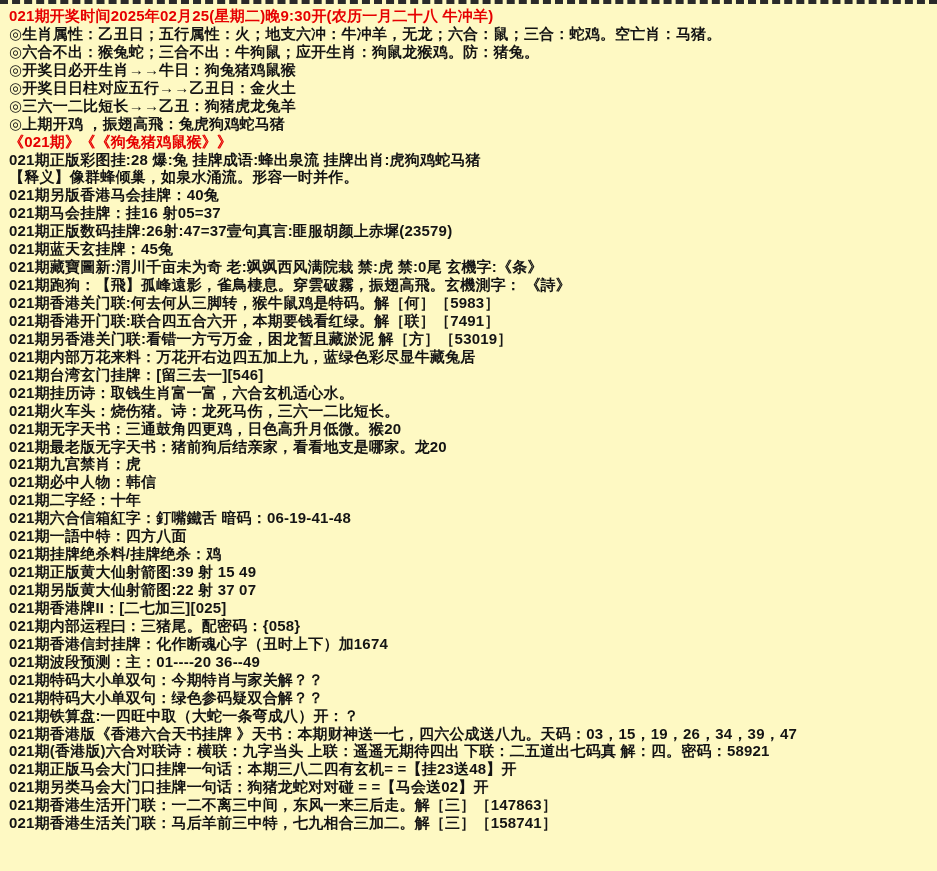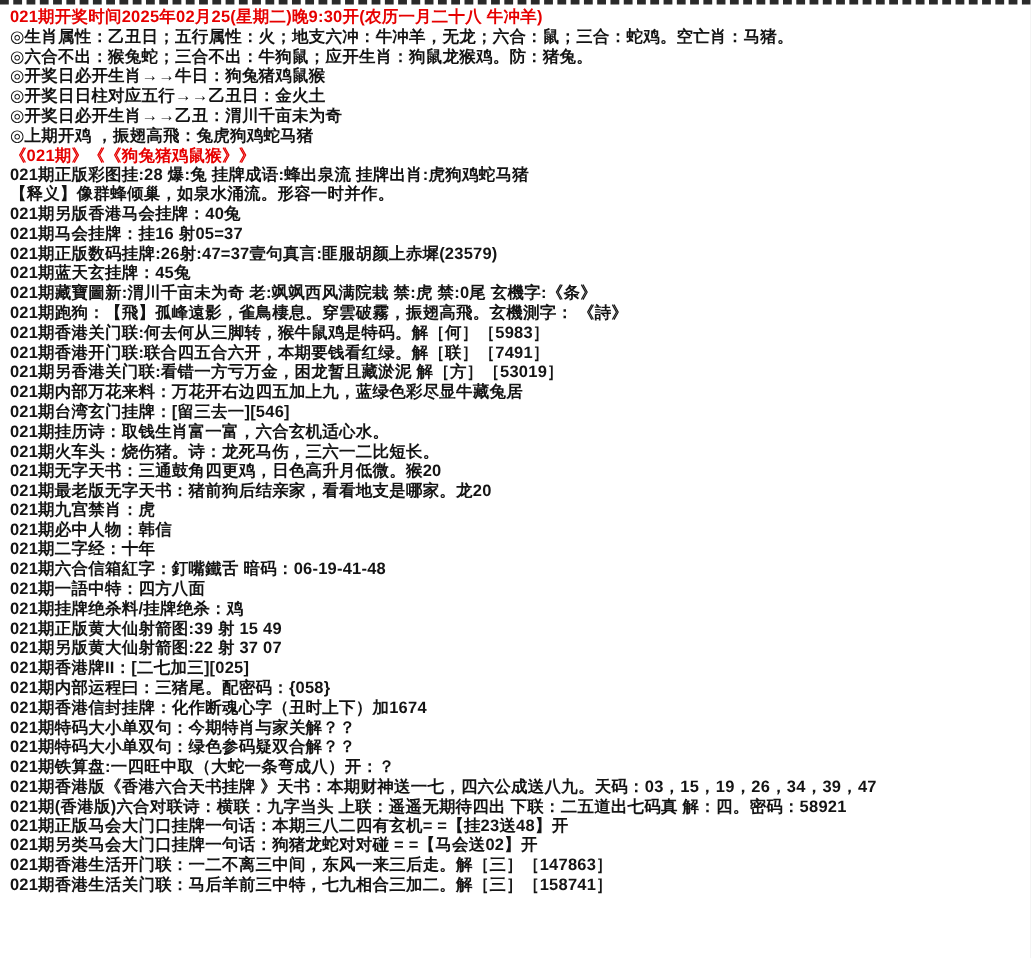--- a/index.html
+++ b/index.html
@@ -6,21 +6,21 @@
     margin: 0;
     padding: 0;
     background: #e8e8e8;
   }
   .page {
     position: relative;
     box-sizing: border-box;
     width: 937px;
     height: 871px;
     margin: 0;
-    background: #ffffff;
+    background: #fef9c3;
     border-top: 4px dashed #2a2a2a;
     padding: 3px 4px 12px 9px;
     overflow: hidden;
   }
   .line {
     font-family: "Liberation Sans", "DejaVu Sans", sans-serif;
     font-weight: bold;
     font-size: 15px;
     line-height: 17.95px;
     height: 17.95px;
@@ -35,21 +35,21 @@
 </head>
 <body>
 
 <div class="page">
   <div id="content-lines">
       <div class="line red">021期开奖时间2025年02月25(星期二)晚9:30开(农历一月二十八 牛冲羊)</div>
       <div class="line">◎生肖属性：乙丑日；五行属性：火；地支六冲：牛冲羊，无龙；六合：鼠；三合：蛇鸡。空亡肖：马猪。</div>
       <div class="line">◎六合不出：猴兔蛇；三合不出：牛狗鼠；应开生肖：狗鼠龙猴鸡。防：猪兔。</div>
       <div class="line">◎开奖日必开生肖→→牛日：狗兔猪鸡鼠猴</div>
       <div class="line">◎开奖日日柱对应五行→→乙丑日：金火土</div>
-      <div class="line">◎开奖日必开生肖→→乙丑：渭川千亩未为奇</div>
+      <div class="line">◎三六一二比短长→→乙丑：狗猪虎龙兔羊</div>
       <div class="line">◎上期开鸡 ，振翅高飛：兔虎狗鸡蛇马猪</div>
       <div class="line red">《021期》《《狗兔猪鸡鼠猴》》</div>
       <div class="line">021期正版彩图挂:28 爆:兔 挂牌成语:蜂出泉流 挂牌出肖:虎狗鸡蛇马猪</div>
       <div class="line">【释义】像群蜂倾巢，如泉水涌流。形容一时并作。</div>
       <div class="line">021期另版香港马会挂牌：40兔</div>
       <div class="line">021期马会挂牌：挂16 射05=37</div>
       <div class="line">021期正版数码挂牌:26射:47=37壹句真言:匪服胡颜上赤墀(23579)</div>
       <div class="line">021期蓝天玄挂牌：45兔</div>
       <div class="line">021期藏寶圖新:渭川千亩未为奇 老:飒飒西风满院栽 禁:虎 禁:0尾 玄機字:《条》</div>
       <div class="line">021期跑狗：【飛】孤峰遠影，雀鳥棲息。穿雲破霧，振翅高飛。玄機測字： 《詩》</div>
@@ -66,20 +66,21 @@
       <div class="line">021期必中人物：韩信</div>
       <div class="line">021期二字经：十年</div>
       <div class="line">021期六合信箱紅字：釘嘴鐵舌 暗码：06-19-41-48</div>
       <div class="line">021期一語中特：四方八面</div>
       <div class="line">021期挂牌绝杀料/挂牌绝杀：鸡</div>
       <div class="line">021期正版黄大仙射箭图:39 射 15 49</div>
       <div class="line">021期另版黄大仙射箭图:22 射 37 07</div>
       <div class="line">021期香港牌II：[二七加三][025]</div>
       <div class="line">021期内部运程曰：三猪尾。配密码：{058}</div>
       <div class="line">021期香港信封挂牌：化作断魂心字（丑时上下）加1674</div>
+      <div class="line">021期波段预测：主：01----20 36--49</div>
       <div class="line">021期特码大小单双句：今期特肖与家关解？？</div>
       <div class="line">021期特码大小单双句：绿色参码疑双合解？？</div>
       <div class="line">021期铁算盘:一四旺中取（大蛇一条弯成八）开：？</div>
       <div class="line">021期香港版《香港六合天书挂牌 》天书：本期财神送一七，四六公成送八九。天码：03，15，19，26，34，39，47</div>
       <div class="line">021期(香港版)六合对联诗：横联：九字当头 上联：遥遥无期待四出 下联：二五道出七码真 解：四。密码：58921</div>
       <div class="line">021期正版马会大门口挂牌一句话：本期三八二四有玄机= =【挂23送48】开</div>
       <div class="line">021期另类马会大门口挂牌一句话：狗猪龙蛇对对碰 = =【马会送02】开</div>
       <div class="line">021期香港生活开门联：一二不离三中间，东风一来三后走。解［三］［147863］</div>
       <div class="line">021期香港生活关门联：马后羊前三中特，七九相合三加二。解［三］［158741］</div>
     </div>

